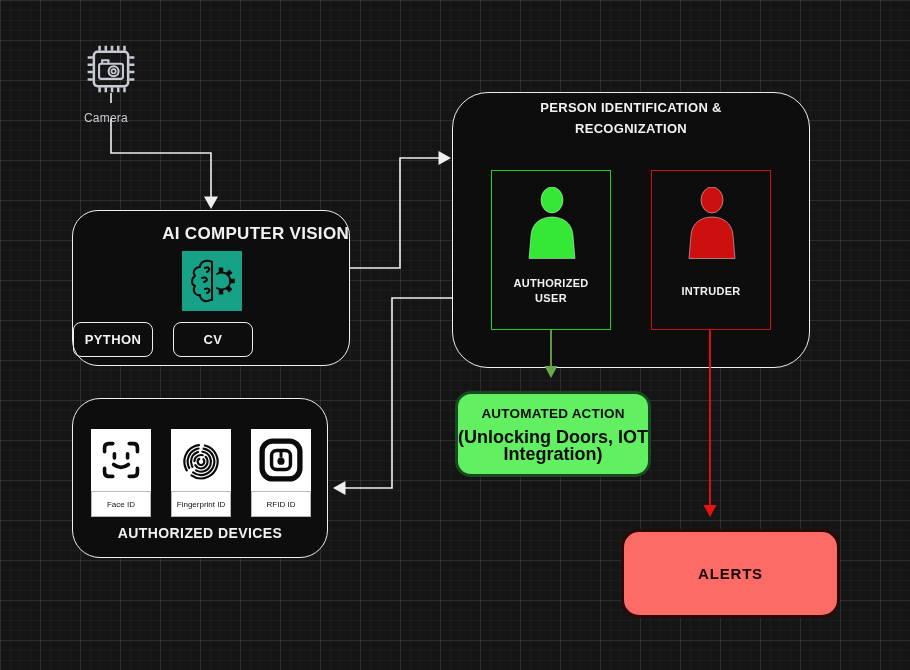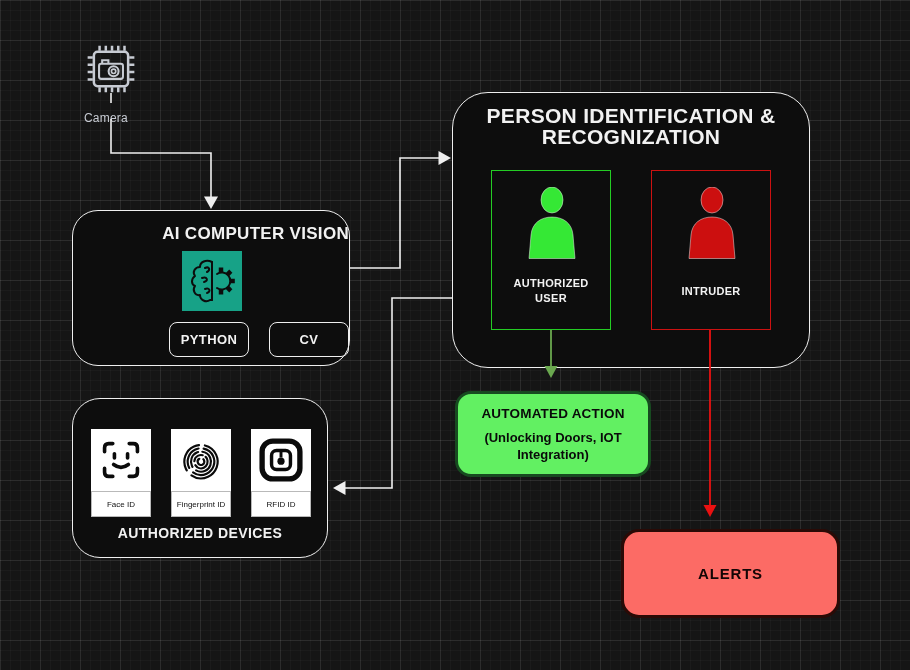--- a/index.html
+++ b/index.html
@@ -30,39 +30,39 @@
     position:absolute;background:var(--node-bg);
     border:1.5px solid var(--line);
   }
   
   .camera-wrap{left:84px;top:42px;width:56px;text-align:left}
   .camera-label{margin-top:11px;font-size:12px;color:var(--camera-icon);letter-spacing:.2px}
   
   .ai-box{left:72px;top:210px;width:278px;height:156px;border-radius:26px}
   .ai-title{margin-top:13px;text-align:right;font-size:17px;font-weight:bold;color:var(--text-light);letter-spacing:.3px}
   .brain-chip{position:absolute;left:109px;top:40px;width:60px;height:60px;background:var(--teal);display:flex;align-items:center;justify-content:center}
-  .btn-row{position:absolute;left:0;top:111px;width:100%;display:flex;justify-content:flex-end;gap:20px}
+  .btn-row{position:absolute;left:0;top:111px;width:100%;display:flex;justify-content:flex-start;gap:20px}
   .pill-btn{width:80px;height:35px;border:1.5px solid var(--line);border-radius:8px;background:transparent;
     display:flex;align-items:center;justify-content:center;font-size:13px;font-weight:bold;color:var(--text-light);letter-spacing:.4px}
   
   .person-box{left:452px;top:92px;width:358px;height:276px;border-radius:36px}
-  .person-title{margin-top:12px;text-align:center;font-size:21px;font-weight:bold;color:var(--text-light);line-height:21px;letter-spacing:.3px}
+  .person-title{margin-top:4px;text-align:center;font-size:13px;font-weight:bold;color:var(--text-light);line-height:21px;letter-spacing:.3px}
   .id-card{position:absolute;top:77px;width:120px;height:160px;background:transparent}
   .id-card.auth{left:38px;border:1.5px solid var(--auth-border)}
   .id-card.intr{left:198px;border:1.5px solid var(--intruder-border)}
   .id-icon{position:absolute;left:30px;top:16px;width:60px;height:72px}
   .id-label{position:absolute;left:0;top:102px;width:100%;height:36px;display:flex;flex-direction:column;align-items:center;justify-content:center;
     font-size:11px;font-weight:bold;color:var(--text-light);line-height:15px;letter-spacing:.3px;text-align:center}
   
   .action-box{left:455px;top:391px;width:196px;height:86px;background:var(--action-fill);
     border:3px solid var(--action-border);border-radius:16px;
     display:flex;flex-direction:column;align-items:center;justify-content:center;gap:8px;
     color:#0a0a0a;font-weight:bold;text-align:center}
   .action-title{font-size:13.5px;letter-spacing:.2px}
-  .action-sub{font-size:13px;line-height:17px}
+  .action-sub{font-size:18px;line-height:17px}
   
   .alerts-box{left:621px;top:529px;width:219px;height:89px;background:var(--alert-fill);
     border:3px solid var(--alert-border);border-radius:18px;
     display:flex;align-items:center;justify-content:center;
     color:#140505;font-weight:bold;font-size:15px;letter-spacing:.8px}
   
   .devices-box{left:72px;top:398px;width:256px;height:160px;border-radius:28px}
   .device-item{position:absolute;top:30px;width:60px}
   .device-item.d0{left:18px}.device-item.d1{left:98px}.device-item.d2{left:178px}
   .device-icon{width:60px;height:62px;background:var(--device-bg);display:flex;align-items:center;justify-content:center}

